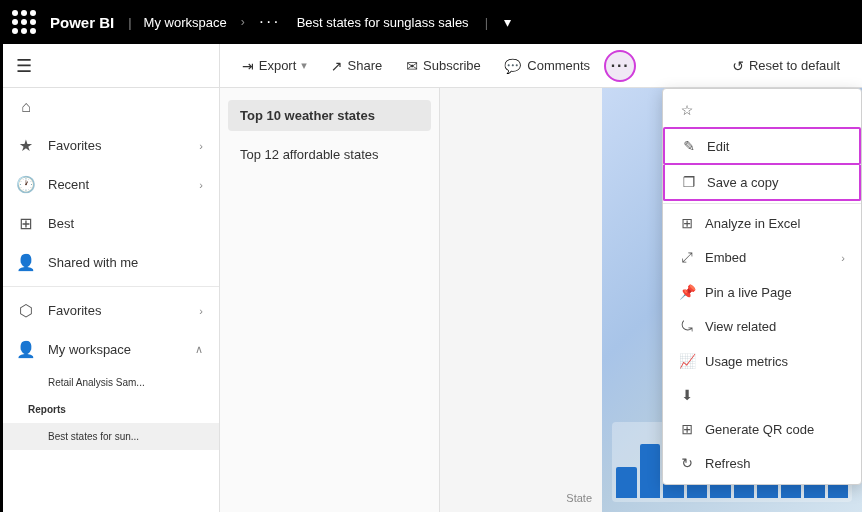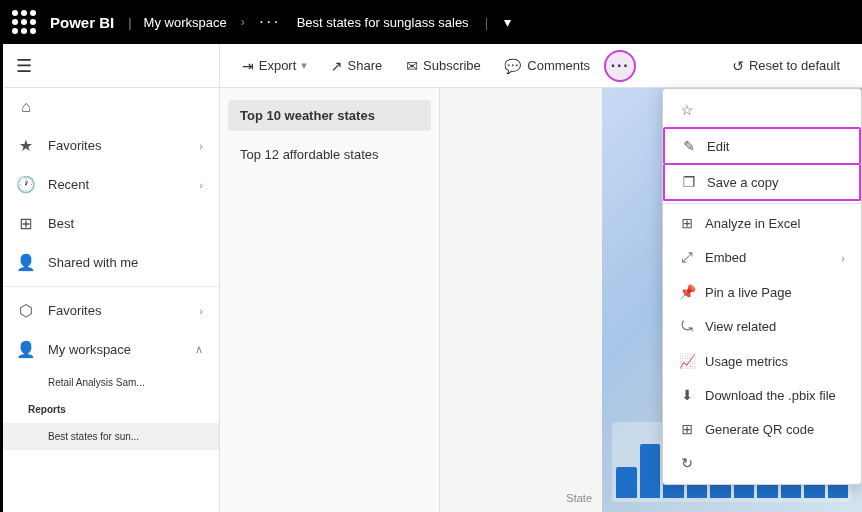--- a/index.html
+++ b/index.html
@@ -451,28 +451,28 @@
           <div class="menu-item">
             <span class="mi-icon">⤿</span>
             <span class="mi-label">View related</span>
           </div>
           <div class="menu-item">
             <span class="mi-icon">📈</span>
             <span class="mi-label">Usage metrics</span>
           </div>
           <div class="menu-item">
             <span class="mi-icon">⬇</span>
-            <span class="mi-label">Download the .pbix file</span>
           </div>
           <div class="menu-item">
             <span class="mi-icon">⊞</span>
             <span class="mi-label">Generate QR code</span>
           </div>
           <div class="menu-item">
             <span class="mi-icon">↻</span>
+            <span class="mi-label">Refresh</span>
           </div>
         </div>
       </div>
     </div>
 
     <div class="report-area">
       <div class="pages-panel">
         <div class="page-item active">
           <span>Top 10 weather states</span>
         </div>

